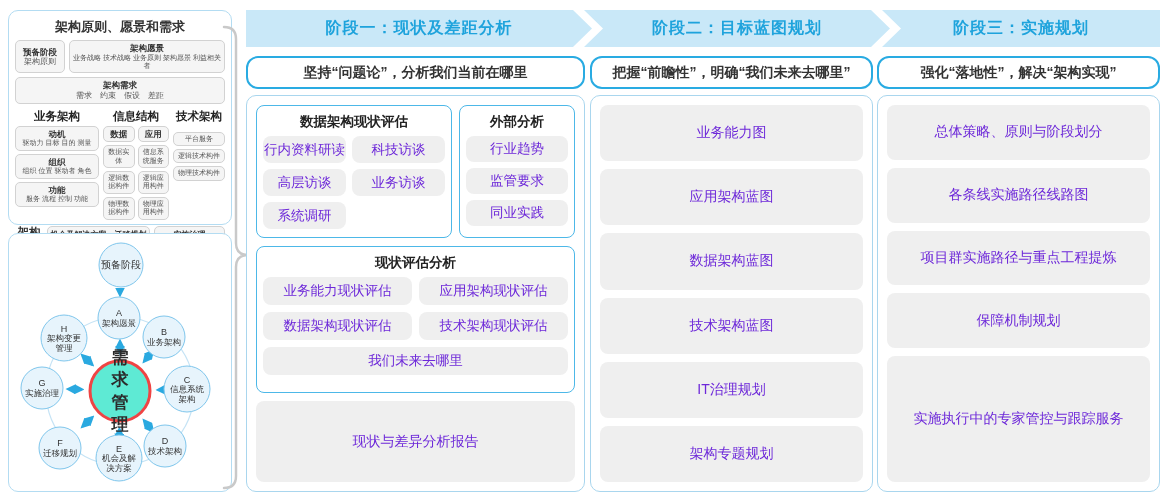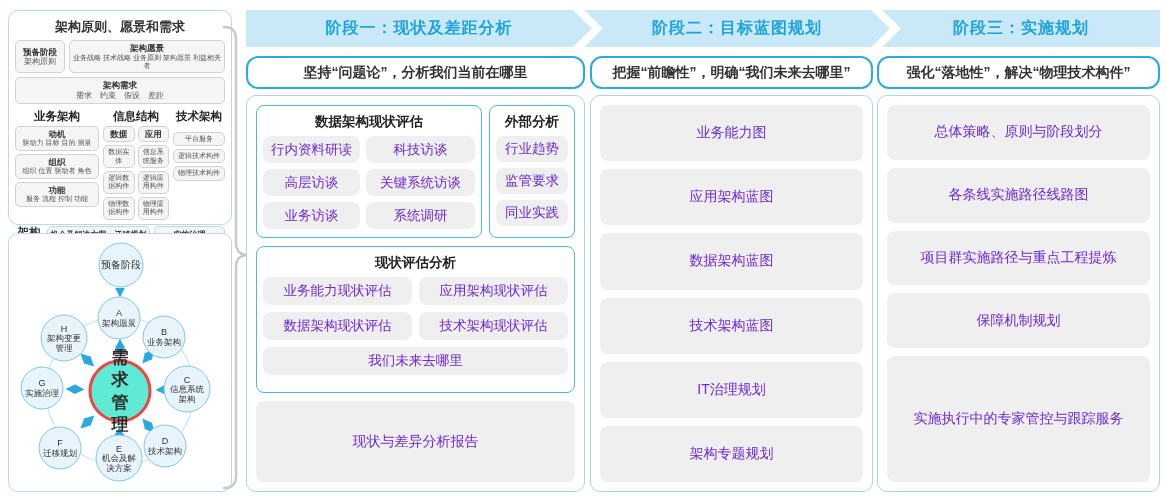--- a/index.html
+++ b/index.html
@@ -58,21 +58,21 @@
               font-size:13.5px; color:#6d28d9; text-align:center; }
 
   
   #c1 { display:flex; flex-direction:column; gap:8px; }
   .p1-row1 { display:flex; gap:7px; height:133px; }
   .blue-box { border:1.5px solid #4db8e8; border-radius:8px; padding:5px 6px; background:#fff; }
   .blue-box-title { text-align:center; font-weight:bold; font-size:13.5px; color:#222; padding:2px 0 5px; }
   .p1-strategy { flex:1; }
   .p1-strategy .grid2 { display:grid; grid-template-columns:1fr 1.12fr; gap:6px 6px; }
   .p1-strategy .gray-box, .p1-ext .gray-box { height:27px; }
-  .p1-ext { width:86px; display:flex; flex-direction:column; }
+  .p1-ext { width:116px; display:flex; flex-direction:column; }
   .p1-ext .gray-box { margin-bottom:6px; }
   .p1-assess { height:147px; }
   .p1-assess .grid2 { display:grid; grid-template-columns:1fr 1fr; gap:7px 7px; }
   .p1-assess .gray-box { height:28px; }
   .p1-assess .full { grid-column:1 / span 2; }
   .p1-report { flex:1; font-size:14px; }
 
   
   #c2, #c3 { display:flex; flex-direction:column; gap:8px; }
   #c2 .gray-box { flex:1; font-size:14px; }
@@ -240,32 +240,31 @@
     <span>阶段三：实施规划</span>
   </div>
 
   <div class="subtitle" style="left:246px; width:339px;">
     <span>坚持“问题论”，分析我们当前在哪里</span>
   </div>
   <div class="subtitle" style="left:590px; width:283px;">
     <span>把握“前瞻性”，明确“我们未来去哪里”</span>
   </div>
   <div class="subtitle" style="left:877px; width:283px;">
-    <span>强化“落地性”，解决“物理技术构件”</span>
+    <span>强化“落地性”，解决“架构实现”</span>
   </div>
 
   <div class="container" id="c1" style="left:246px; width:339px;">
     <div class="p1-row1">
       <div class="blue-box p1-strategy">
         <div class="blue-box-title">数据架构现状评估</div>
         <div class="grid2">
           <div class="gray-box">行内资料研读</div>
           <div class="gray-box">科技访谈</div>
           <div class="gray-box">高层访谈</div>
-          <div class="gray-box">关键系统访谈</div>
           <div class="gray-box">业务访谈</div>
           <div class="gray-box">系统调研</div>
         </div>
       </div>
       <div class="blue-box p1-ext">
         <div class="blue-box-title">外部分析</div>
         <div class="gray-box">行业趋势</div>
         <div class="gray-box">监管要求</div>
         <div class="gray-box">同业实践</div>
       </div>

